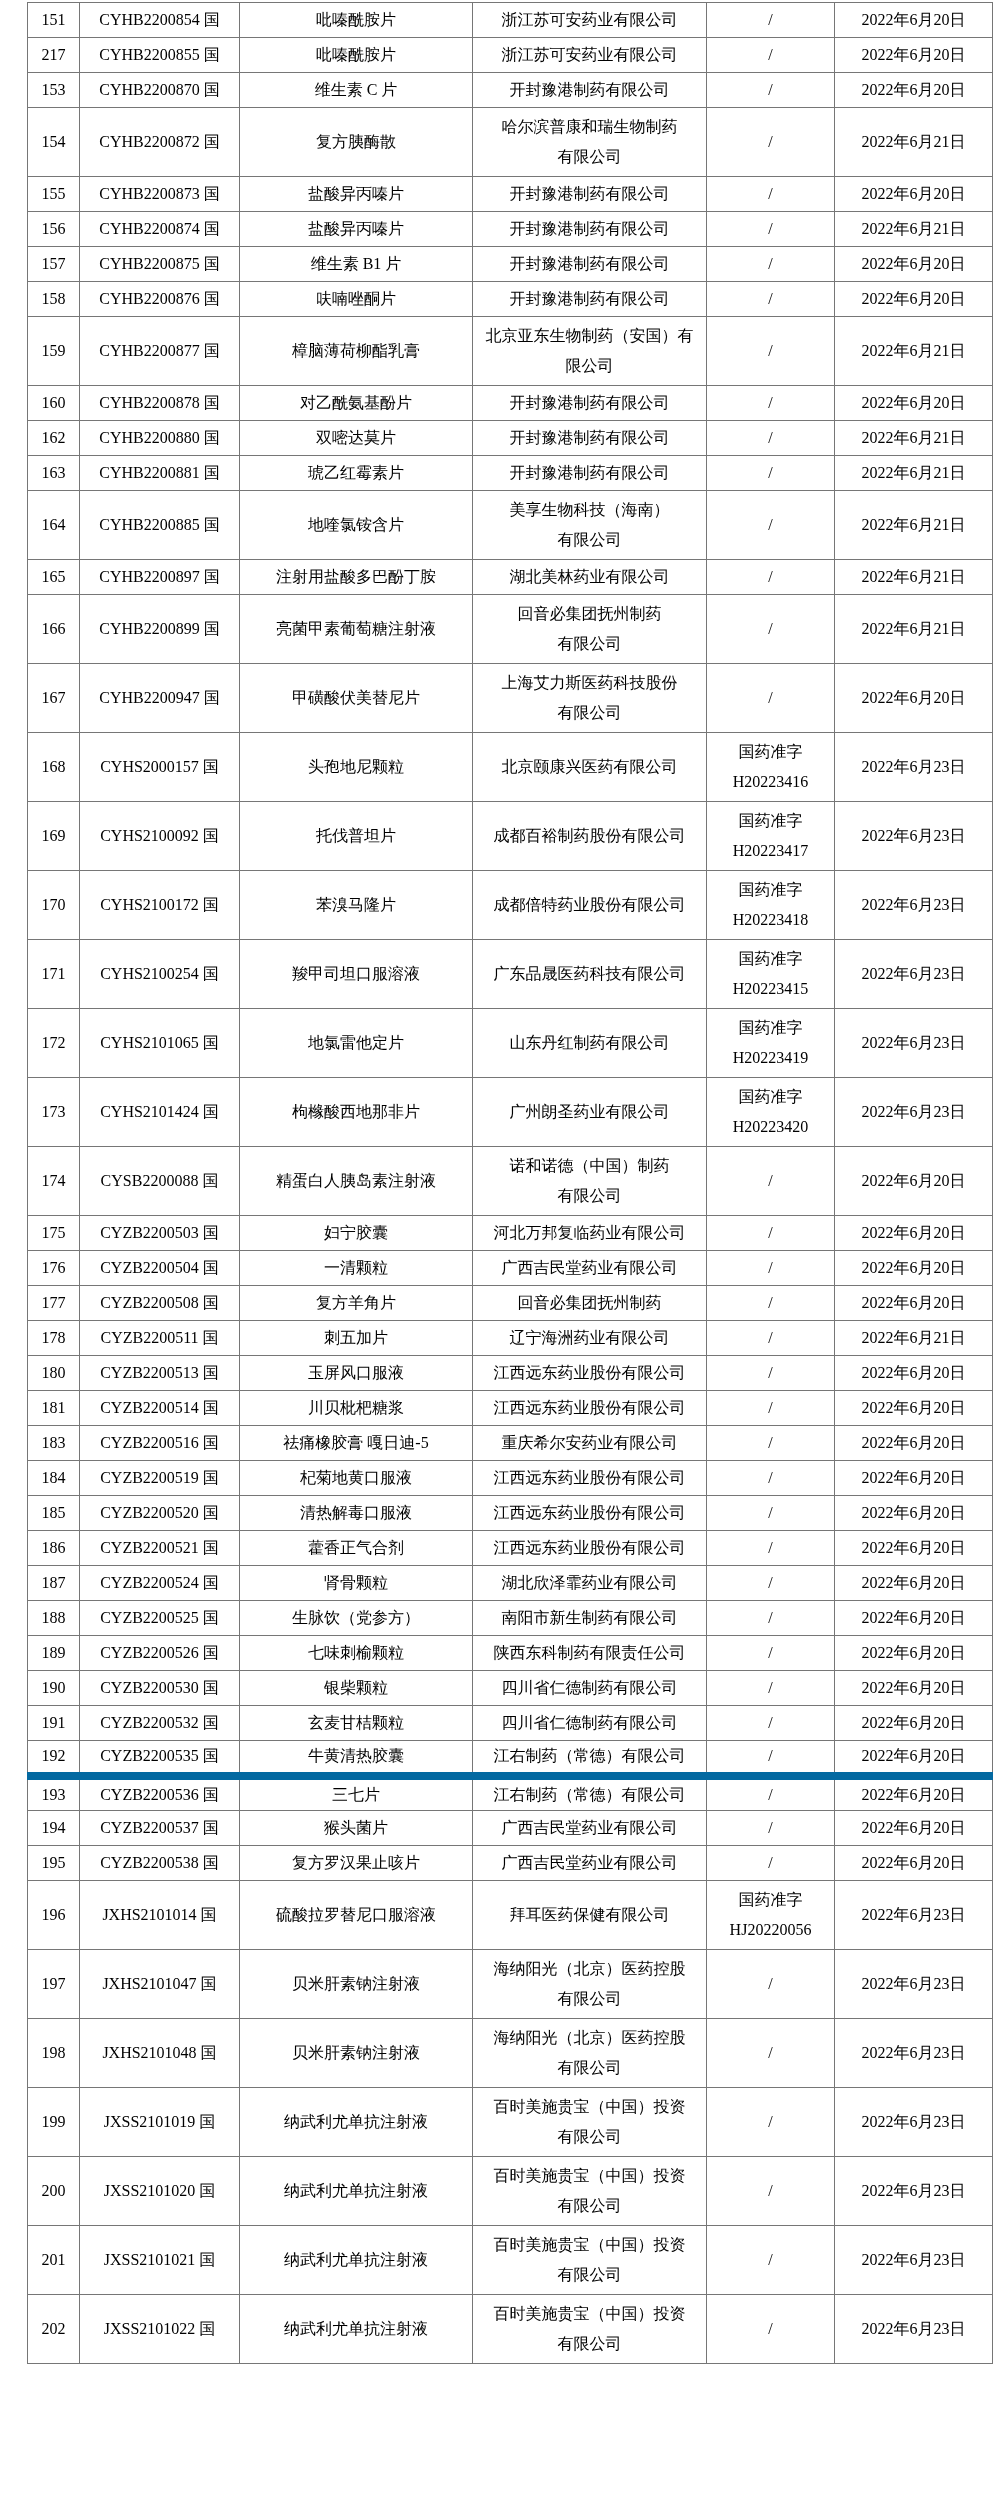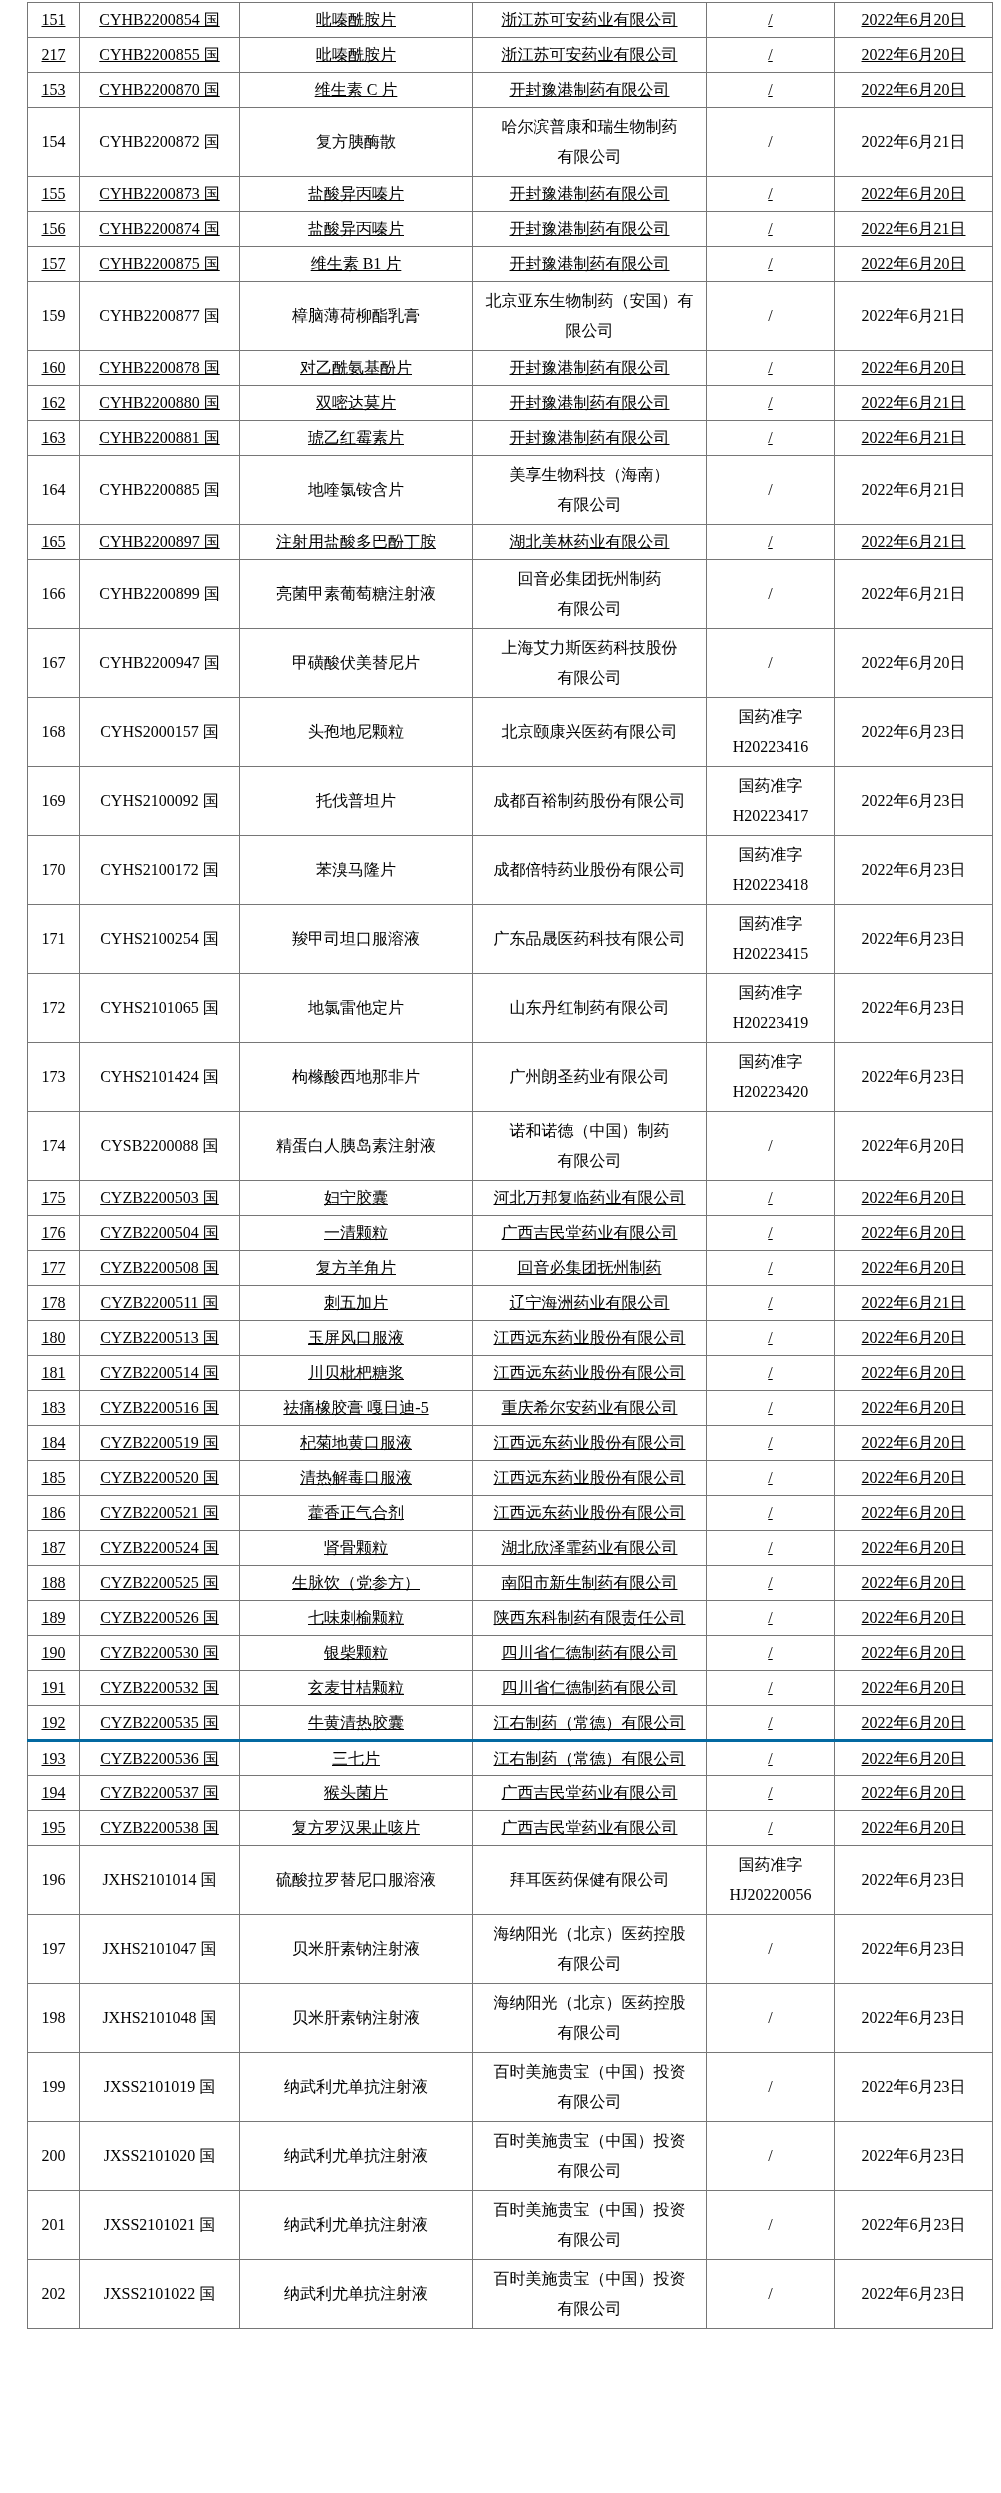--- a/index.html
+++ b/index.html
@@ -26,23 +26,23 @@
   col.c-appr { width: 128px; }
   col.c-date { width: 158px; }
   td {
     border: 1px solid #767676;
     text-align: center;
     vertical-align: middle;
     font-size: 16px;
     padding: 0 2px;
     overflow: hidden;
   }
-  tr.r1 { height: 35px; text-decoration: underline; }
+  tr.r1 { height: 35px; }
   tr.r2 { height: 69px; }
-  tr.thick-top td { border-top: 3px solid #0369a1; }
+  tr.thick-top td { border-top: 8px solid #0369a1; }
   .cell-line { line-height: 30px; white-space: nowrap; }
 </style>
 </head>
 <body>
 
 <table data-name="drug-approval-table">
   <colgroup>
     <col class="c-no">
       <col class="c-acc">
       <col class="c-drug">
@@ -185,20 +185,40 @@
     <td data-name="company-cell">
           <div class="cell-line" data-name="company-line">开封豫港制药有限公司</div>
         </td>
     <td data-name="approval-number-cell">
           <div class="cell-line" data-name="approval-line">/</div>
         </td>
     <td data-name="approval-date-cell">
           <div class="cell-line" data-name="approval-date">2022年6月20日</div>
         </td>
   </tr>
+      <tr data-name="table-row" class="r1">
+    <td data-name="row-number-cell">
+          <div class="cell-line" data-name="row-number">158</div>
+        </td>
+    <td data-name="acceptance-number-cell">
+          <div class="cell-line" data-name="acceptance-number">CYHB2200876 国</div>
+        </td>
+    <td data-name="drug-name-cell">
+          <div class="cell-line" data-name="drug-name">呋喃唑酮片</div>
+        </td>
+    <td data-name="company-cell">
+          <div class="cell-line" data-name="company-line">开封豫港制药有限公司</div>
+        </td>
+    <td data-name="approval-number-cell">
+          <div class="cell-line" data-name="approval-line">/</div>
+        </td>
+    <td data-name="approval-date-cell">
+          <div class="cell-line" data-name="approval-date">2022年6月20日</div>
+        </td>
+  </tr>
       <tr data-name="table-row" class="r2">
     <td data-name="row-number-cell">
           <div class="cell-line" data-name="row-number">159</div>
         </td>
     <td data-name="acceptance-number-cell">
           <div class="cell-line" data-name="acceptance-number">CYHB2200877 国</div>
         </td>
     <td data-name="drug-name-cell">
           <div class="cell-line" data-name="drug-name">樟脑薄荷柳酯乳膏</div>
         </td>

